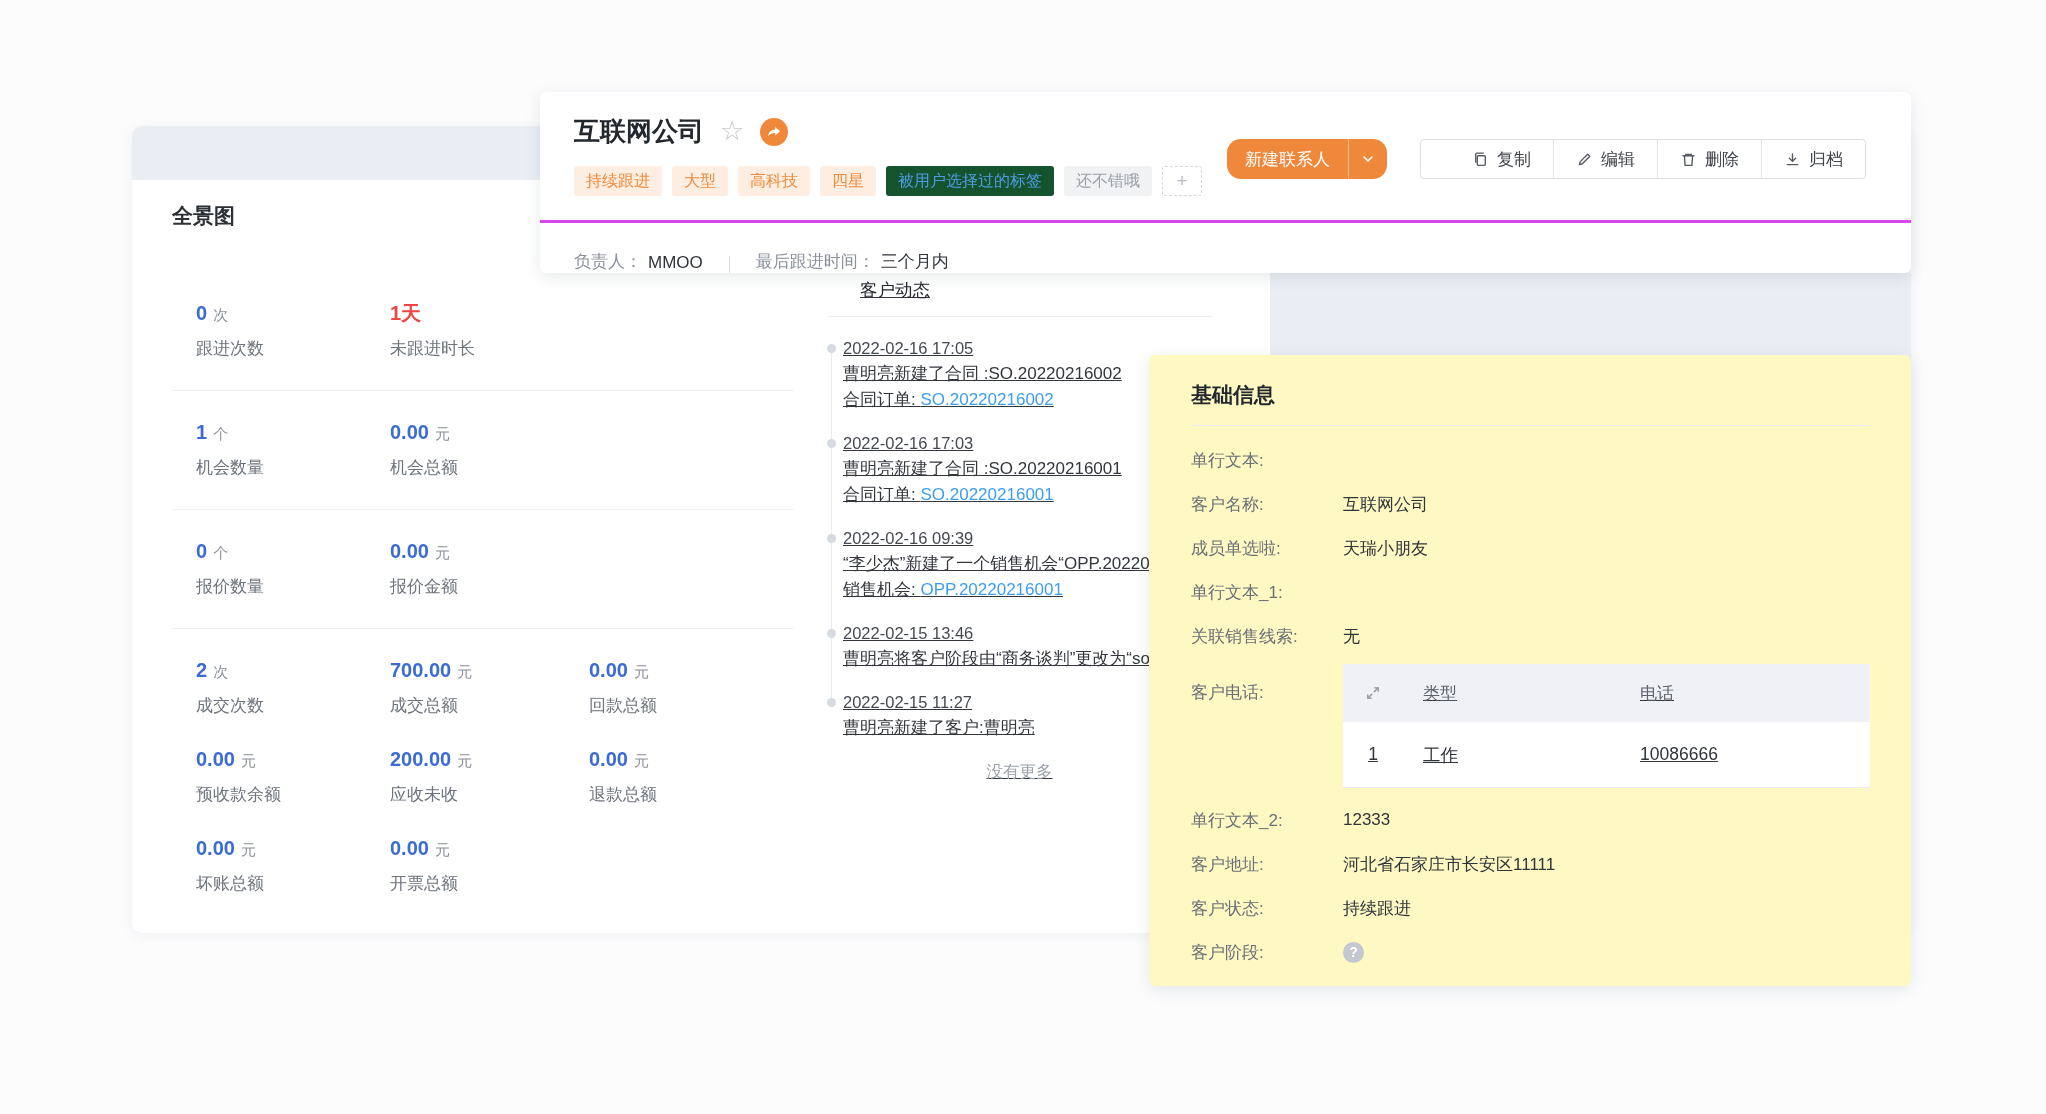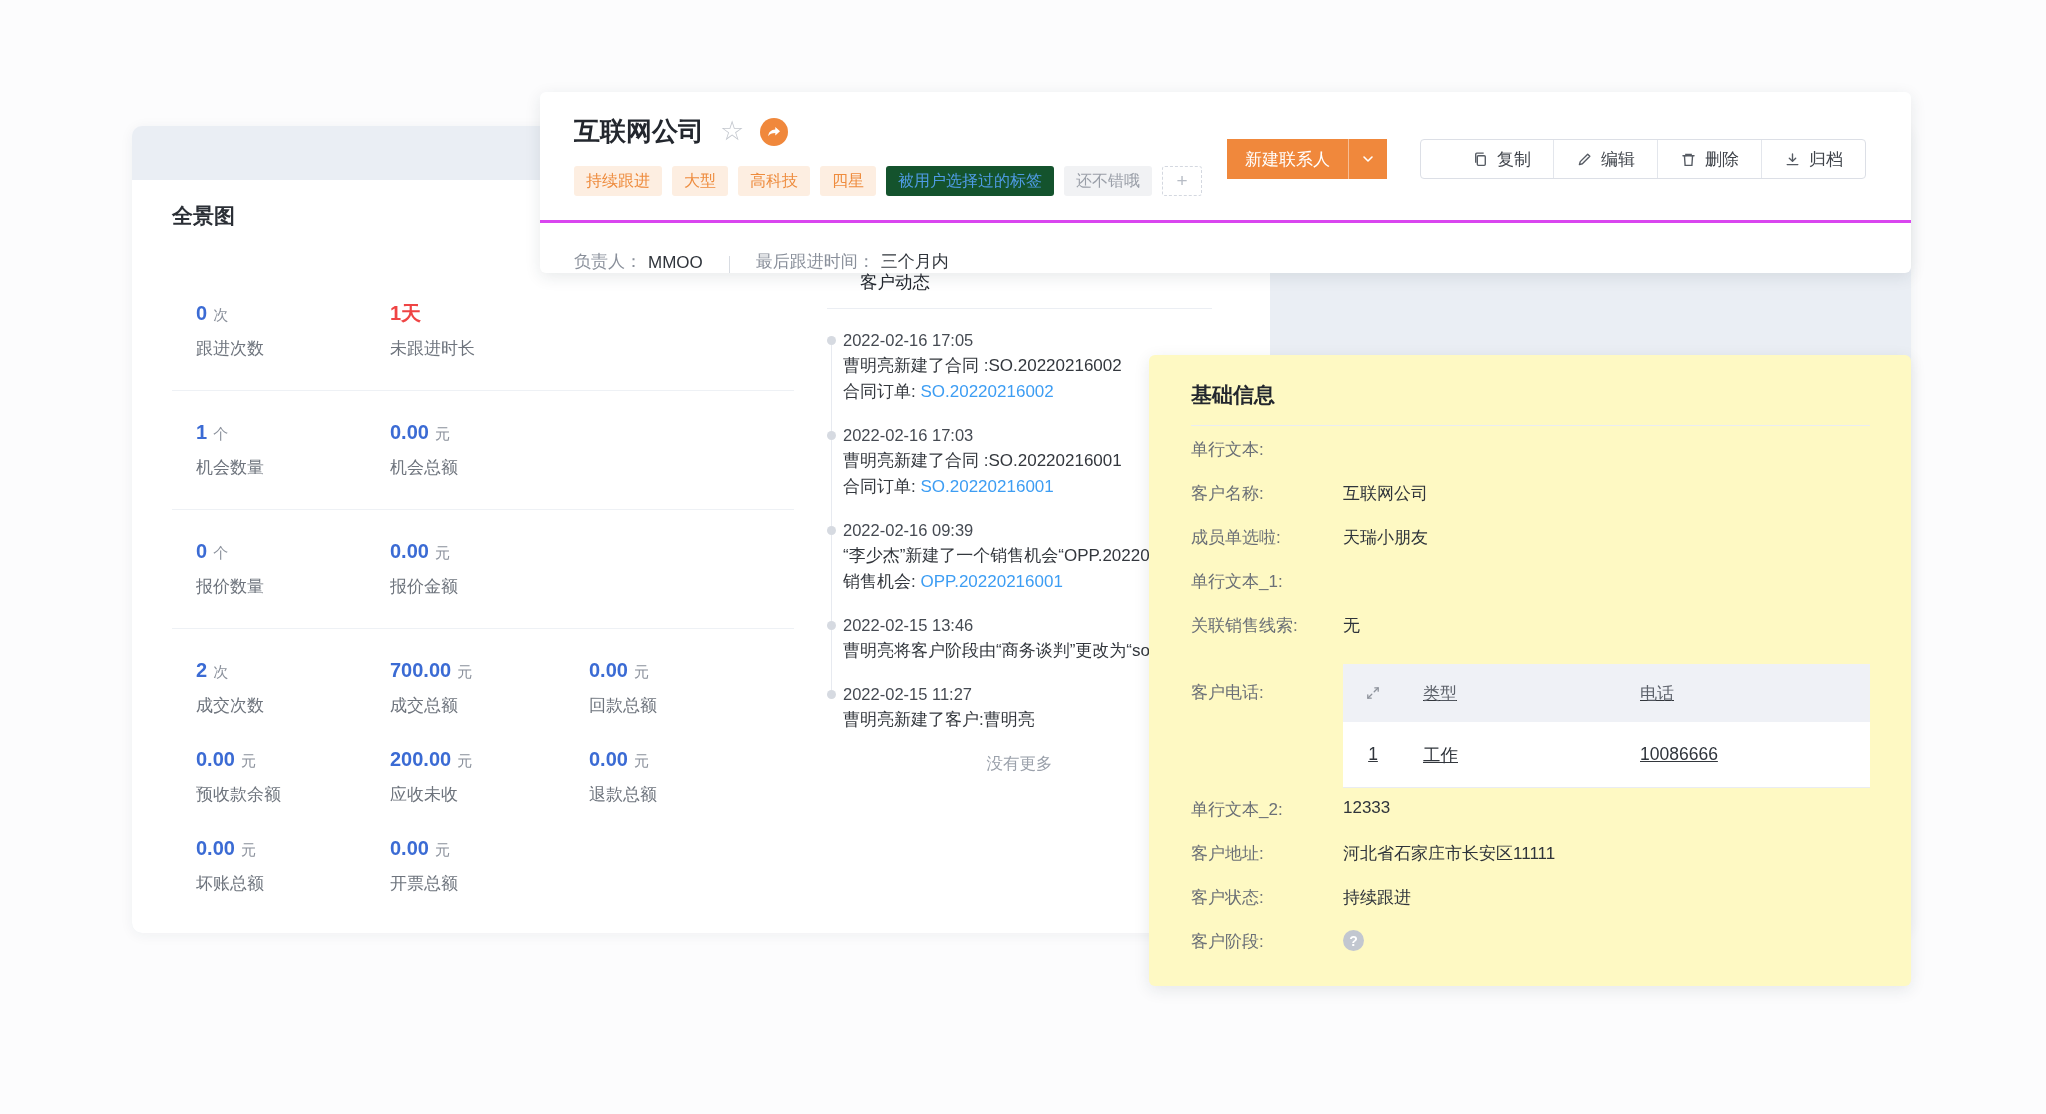--- a/index.html
+++ b/index.html
@@ -35,21 +35,21 @@
   }
   .stat-group.multi { row-gap:29px; }
   .stat-group.last { border-bottom:none; }
   .stat-value { font-size:20px; line-height:26px; }
   .num { color:#3B6BD4; font-weight:bold; }
   .num.plain { color:#ef4444; }
   .unit { color:#8a909b; font-size:15px; margin-left:6px; font-weight:normal; }
   .stat-label { margin-top:9px; font-size:17px; color:#6e747d; }
 
   
-  .timeline { position:absolute; left:695px; top:76px; width:420px; }
+  .timeline { position:absolute; left:695px; top:84px; width:420px;text-decoration:underline; }
   .tl-title { margin:14px 0 0 33px; font-size:17.5px; color:#23272e; }
   .tl-divider { height:1px; background:#ebeef3; margin-top:14px; width:385px; }
   .tl-entries { margin-top:18px; padding-left:16px; position:relative; }
   .tl-rail { position:absolute; left:4px; top:13px; width:1px; height:354px; background:#e7eaf0; }
   .tl-entry { position:relative; margin-bottom:17px; }
   .tl-entry::before {
     content:""; position:absolute; left:-16px; top:9px;
     width:9px; height:9px; border-radius:50%; background:#d6dae1;
   }
   .tl-time { font-size:16.5px; color:#454a52; line-height:26px; white-space:nowrap; }
@@ -75,21 +75,21 @@
   .tag.orange { background:#fdeee1; color:#ee8c3e; }
   .tag.blue   { background:#14532d; color:#4f9be4; }
   .tag.gray   { background:#f1f2f4; color:#9a9fa8; }
   .tag-add {
     width:40px; height:30px; border:1px dashed #d4d8e0; border-radius:3px;
     color:#b7bcc5; display:flex; align-items:center; justify-content:center;
     font-size:19px; background:#fff; cursor:pointer;
   }
   .hp-actions { position:absolute; top:47px; right:45px; display:flex; align-items:center; gap:33px; }
   .btn-primary {
-    height:40px; background:#F0883C; border-radius:0; color:#fff;
+    height:40px; background:#F0883C; border-radius:14px; color:#fff;
     display:flex; align-items:center; font-size:17px; cursor:pointer; overflow:hidden;text-align:right;
   }
   .btn-primary .bp-label { padding:0 18px; }
   .bp-divider { width:1px; height:40px; background:rgba(255,255,255,.45); }
   .bp-caret { width:38px; height:40px; display:flex; align-items:center; justify-content:center; cursor:pointer; }
   .btn-group { display:flex; height:40px; border:1px solid #dcdfe6; border-radius:4px; background:#fff;padding-left:29px; }
   .btn-group .btn {
     display:flex; align-items:center; gap:8px; padding:0 22px;
     font-size:17px; color:#3f434a; cursor:pointer;
   }
@@ -106,21 +106,21 @@
   
   .info-panel {
     position:absolute; left:1149px; top:355px; width:762px; height:631px;
     background:#fef9c3; border-radius:6px; z-index:20;
     box-shadow:0 4px 16px rgba(31,45,61,.10);
     padding:0 41px 0 42px;
   }
   .ip-title { margin-top:26px; font-size:21px; font-weight:bold; color:#23272e; line-height:28px; }
   .ip-divider { height:1px; background:#ebedf2; margin-top:16px; }
   .ip-rows { margin-top:12px; }
-  .ip-row { display:flex; min-height:44px; font-size:17px; }
+  .ip-row { display:flex; min-height:44px; align-items:center; font-size:17px; }
   .ip-label { flex:0 0 152px; color:#6b7077; }
   .ip-value { color:#2f343b; }
   .ip-row-table { align-items:flex-start; margin:6px 0 10px; }
   .ip-label-tall { line-height:58px; }
   .phone-table { width:527px;text-decoration:underline; }
   .pt-header, .pt-row { display:grid; grid-template-columns:60px 217px 1fr; align-items:center; }
   .pt-header { height:58px; background:#eff1f6; color:#5d626b; font-size:17px; }
   .pt-row { height:66px; background:#fff; border-bottom:1px solid #e9ecf2; color:#2f343b; font-size:17.5px; }
   .pt-cell { padding-left:20px; }
   .pt-icon-cell, .pt-index { padding-left:0; display:flex; justify-content:center; }

